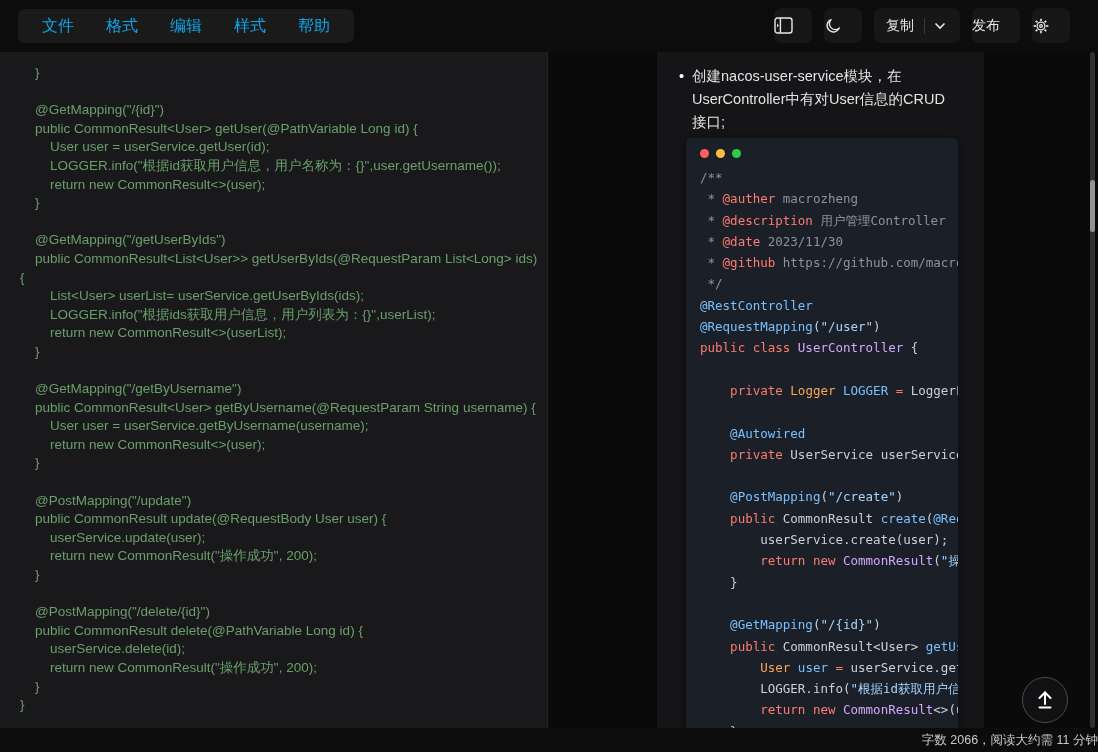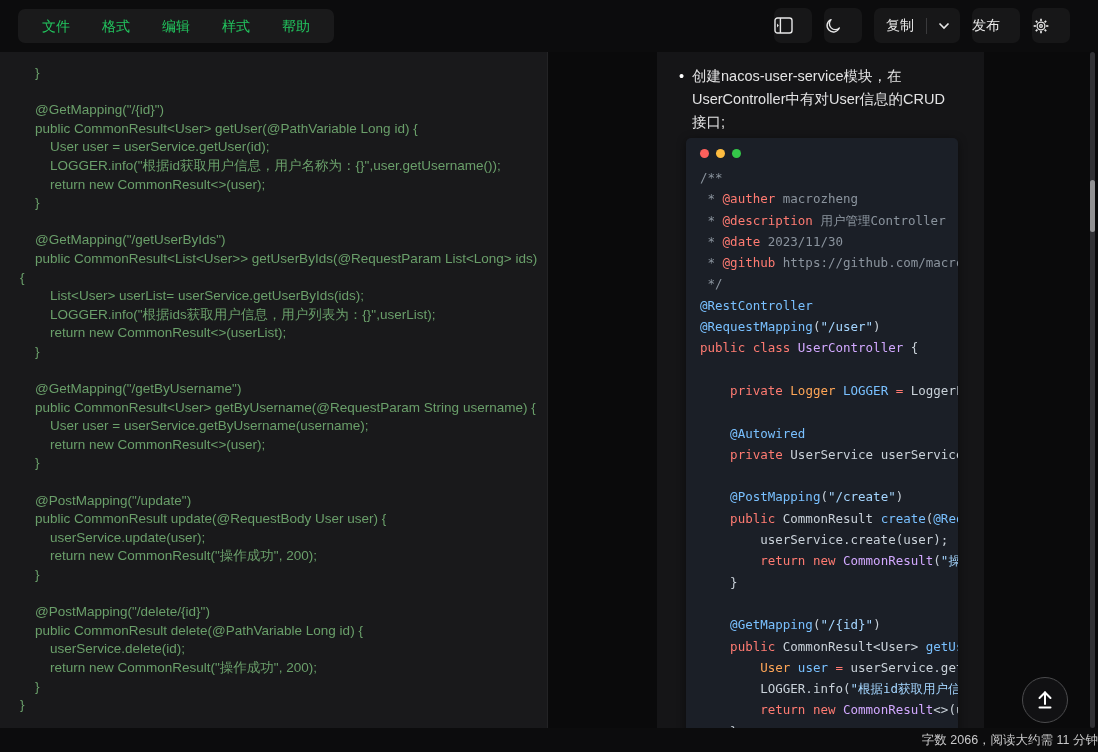--- a/index.html
+++ b/index.html
@@ -4,25 +4,25 @@
 <style>
   * { margin:0; padding:0; box-sizing:border-box; }
   html,body { width:1098px; height:752px; overflow:hidden; background:#0a0a0b;
               font-family:"Liberation Sans","DejaVu Sans",sans-serif; }
   .stage { position:relative; width:1098px; height:752px; background:#0a0a0b; }
 
   
   .header { position:absolute; left:0; top:0; width:1098px; height:52px; background:#0c0c0d; }
   .menu-pill { position:absolute; left:18px; top:9px; height:34px; background:#1a1a1b;
                border-radius:7px; display:flex; align-items:center; padding:0 10px; gap:4px; }
-  .menu-item { color:#22c55e; font-size:14px; padding:0 14px; line-height:34px; cursor:default;
+  .menu-item { color:#0ea5e9; font-size:16px; padding:0 14px; line-height:34px; cursor:default;
                white-space:nowrap; }
   .toolbar { position:absolute; right:28px; top:8px; height:35px; display:flex; gap:12px; align-items:center; }
   .tb-btn { height:35px; background:#171718; border-radius:7px; display:flex; align-items:center;
-            justify-content:space-between; color:#e8e8e8; }
+            justify-content:flex-start; color:#e8e8e8; }
   .tb-icon { width:38px; }
   .tb-split { width:86px; gap:0; }
   .tb-split .lbl { font-size:14px; padding:0 10px 0 12px; }
   .tb-split .div { width:1px; height:16px; background:#3a3a3c; }
   .tb-split .chev { padding:0 10px 0 9px; display:flex; align-items:center; }
   .tb-text { width:48px; font-size:14px; }
   svg { display:block; }
 
   
   .editor-pane { position:absolute; left:0; top:52px; width:548px; height:676px;

